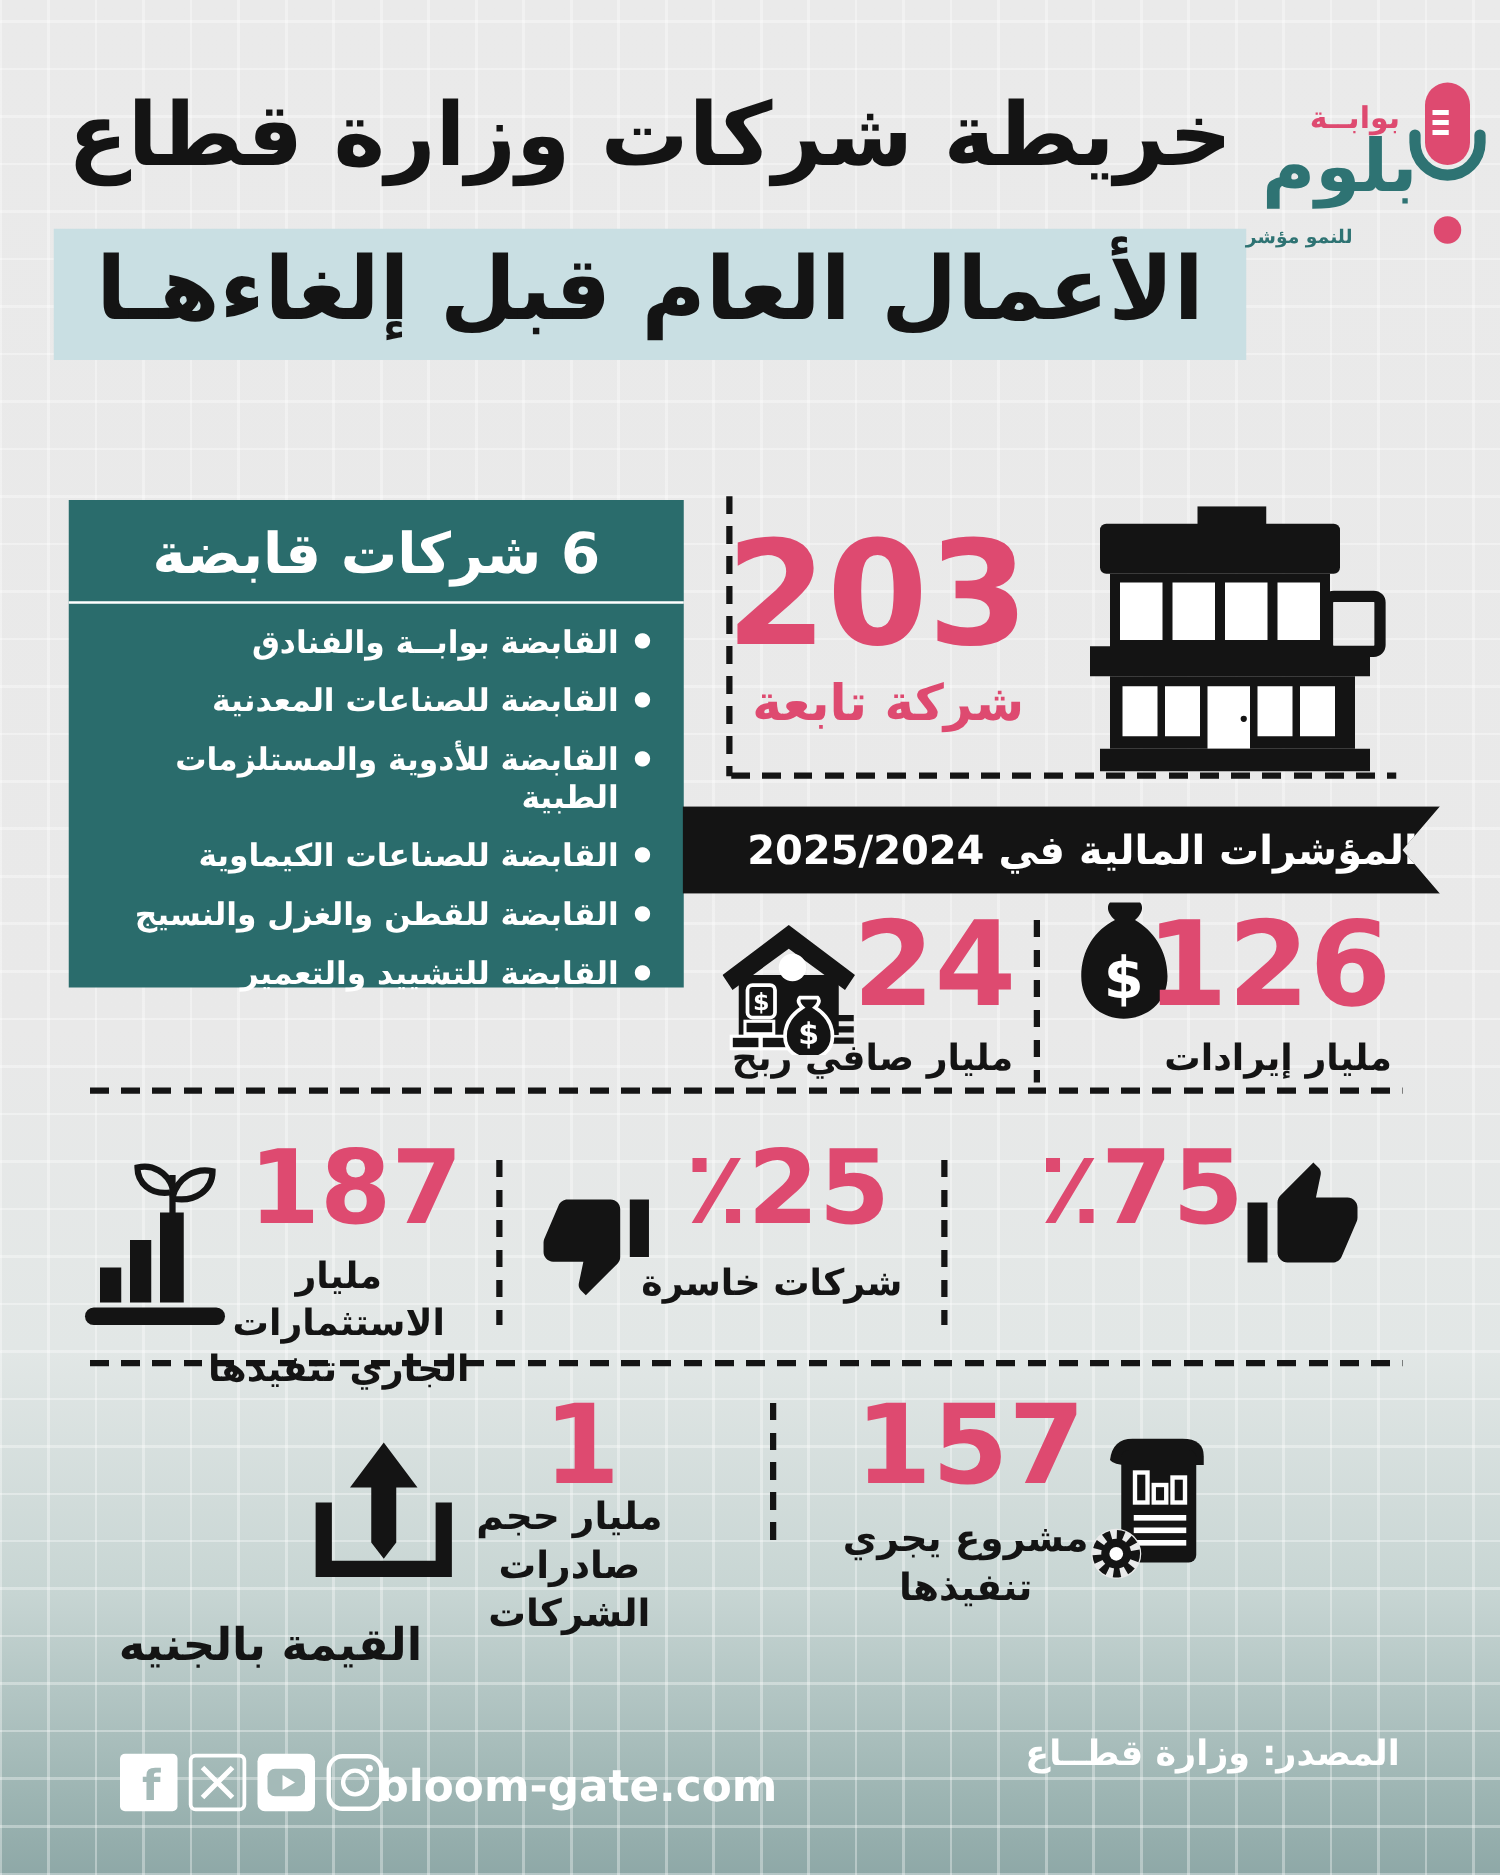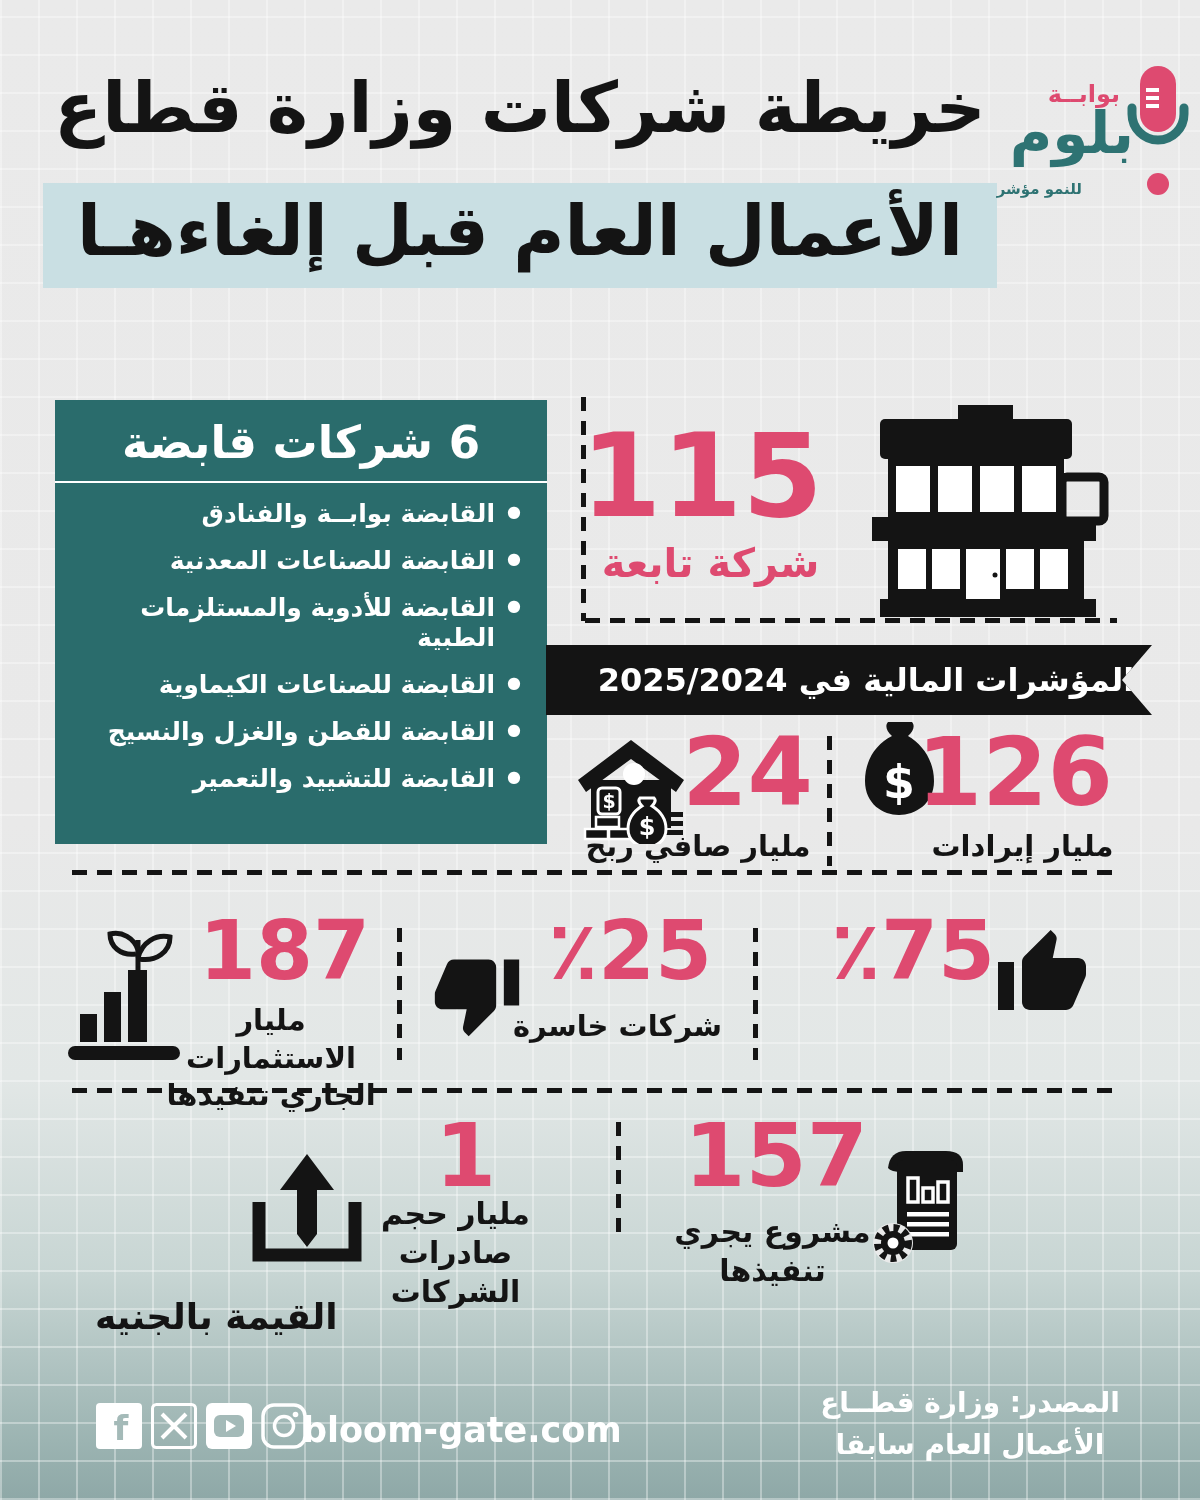--- a/index.html
+++ b/index.html
@@ -18,21 +18,21 @@
   .title-l1{font-size:70px;font-weight:bold;line-height:1.2;letter-spacing:-1px;}
   .title-l2{display:inline-block;margin-top:14px;background:#c9dfe3;padding:8px 34px 16px;
             font-size:70px;font-weight:bold;line-height:1.15;}
   
   .logo{right:10px;top:60px;width:205px;height:160px;}
   .logo-gate{position:absolute;top:20px;right:70px;color:#de4a70;font-size:24px;font-weight:bold;}
   .logo-name{position:absolute;top:44px;right:56px;color:#2e7373;font-size:58px;font-weight:bold;line-height:1;}
   .logo-tag{position:absolute;top:120px;right:108px;color:#2e7373;font-size:15px;font-weight:bold;}
   .logo-mic{position:absolute;top:4px;right:0;}
   
-  .teal-box{left:55px;top:400px;width:492px;height:444px;background:#2a6c6c;color:#fff;}
+  .teal-box{left:55px;top:400px;width:492px;height:390px;background:#2a6c6c;color:#fff;}
   .teal-title{text-align:center;font-size:45px;font-weight:bold;padding:16px 10px 12px;}
   .teal-divider{border-top:2px solid #fff;margin:0 0;}
   .teal-list{list-style:none;margin:16px 0 0;padding:0 26px 0 10px;}
   .teal-list li{position:relative;padding-right:26px;font-size:25px;font-weight:bold;
                 margin-bottom:17px;line-height:1.2;text-align:right;}
   .teal-list li::before{content:"●";position:absolute;right:0;top:3px;font-size:16px;}
   
   .dash-h{height:5px;background:repeating-linear-gradient(90deg,#141414 0 15px,transparent 15px 25px);}
   .dash-v{width:5px;background:repeating-linear-gradient(180deg,#141414 0 14px,transparent 14px 24px);}
   
@@ -84,21 +84,21 @@
       <li>القابضة بوابــة والفنادق</li>
       <li>القابضة للصناعات المعدنية</li>
       <li>القابضة للأدوية والمستلزمات الطبية</li>
       <li>القابضة للصناعات الكيماوية</li>
       <li>القابضة للقطن والغزل والنسيج</li>
       <li>القابضة للتشييد والتعمير</li>
     </ul>
   </div>
 
   <div class="abs dash-v" style="left:581px;top:397px;height:224px;"></div>
-  <div class="abs num" style="left:598px;top:418px;width:225px;font-size:116px;">115</div>
+  <div class="abs num" style="left:598px;top:418px;width:225px;font-size:116px;">203</div>
   <div class="abs lbl-pink" style="left:588px;top:540px;width:245px;font-size:40px;">شركة تابعة</div>
   <svg class="abs" style="left:858px;top:405px;" width="252" height="215" viewBox="0 0 252 215">
     <rect x="100" y="0" width="55" height="16" fill="#141414"></rect>
     <rect x="22" y="14" width="192" height="40" rx="5" fill="#141414"></rect>
     <rect x="204" y="72" width="42" height="44" rx="5" fill="none" stroke="#141414" stroke-width="9"></rect>
     <rect x="30" y="54" width="176" height="60" fill="#141414"></rect>
     <rect x="38" y="61" width="34" height="46" fill="#fff"></rect>
     <rect x="80" y="61" width="34" height="46" fill="#fff"></rect>
     <rect x="122" y="61" width="34" height="46" fill="#fff"></rect>
     <rect x="164" y="61" width="34" height="46" fill="#fff"></rect>
@@ -224,16 +224,15 @@
       <svg width="48" height="48" viewBox="0 0 48 48">
         <rect x="3" y="3" width="42" height="42" rx="11" fill="none" stroke="#fff" stroke-width="3.5"></rect>
         <circle cx="24" cy="24" r="9.5" fill="none" stroke="#fff" stroke-width="3.5"></circle>
         <circle cx="35.5" cy="12.5" r="2.8" fill="#fff"></circle>
       </svg>
     </div>
     <div class="site">bloom-gate.com</div>
   </div>
   <div class="abs source">
     <span>المصدر: وزارة قطــاع</span><br>
-    <span>الأعمال العام سابقا</span>
   </div>
 
 </div>
 
 </body></html>

